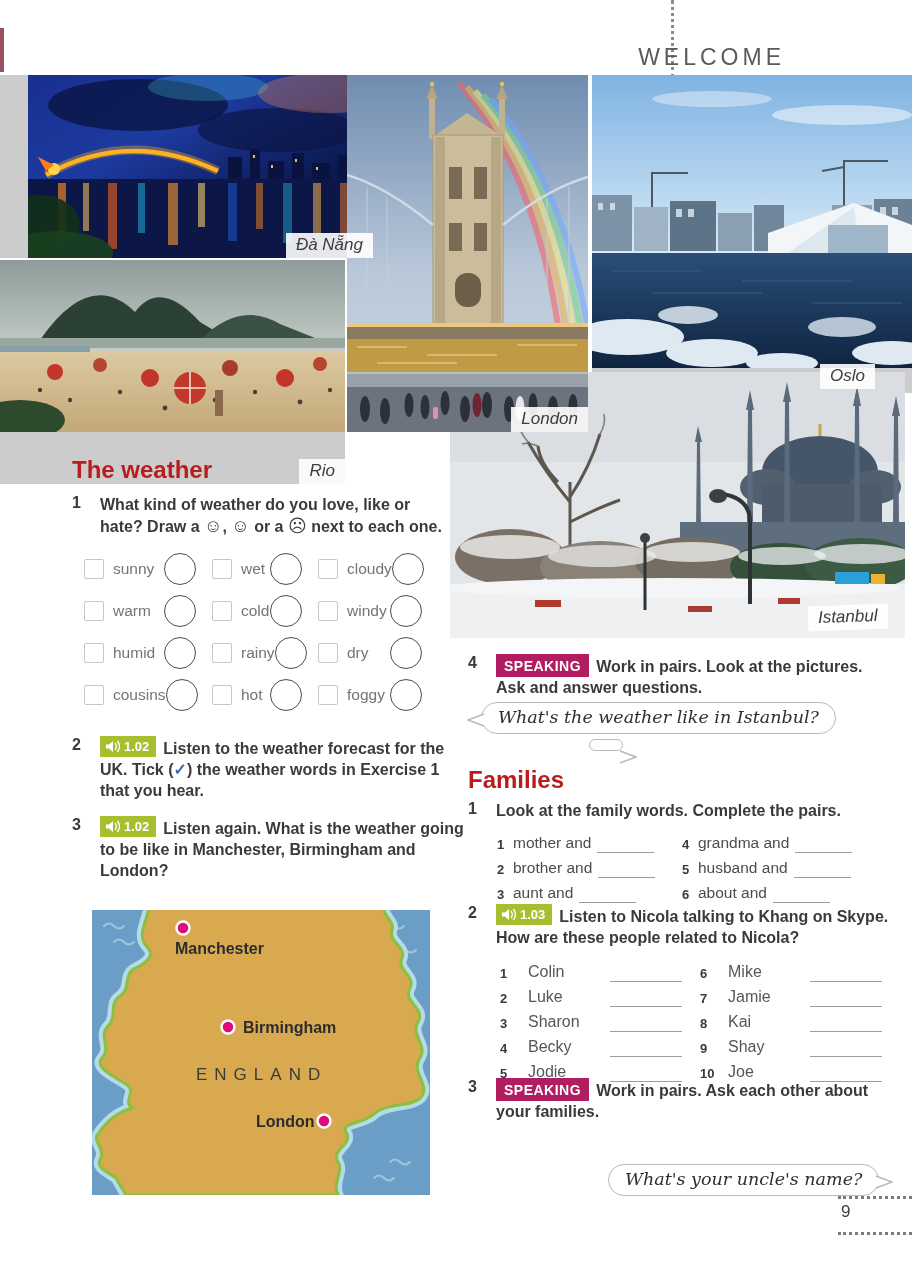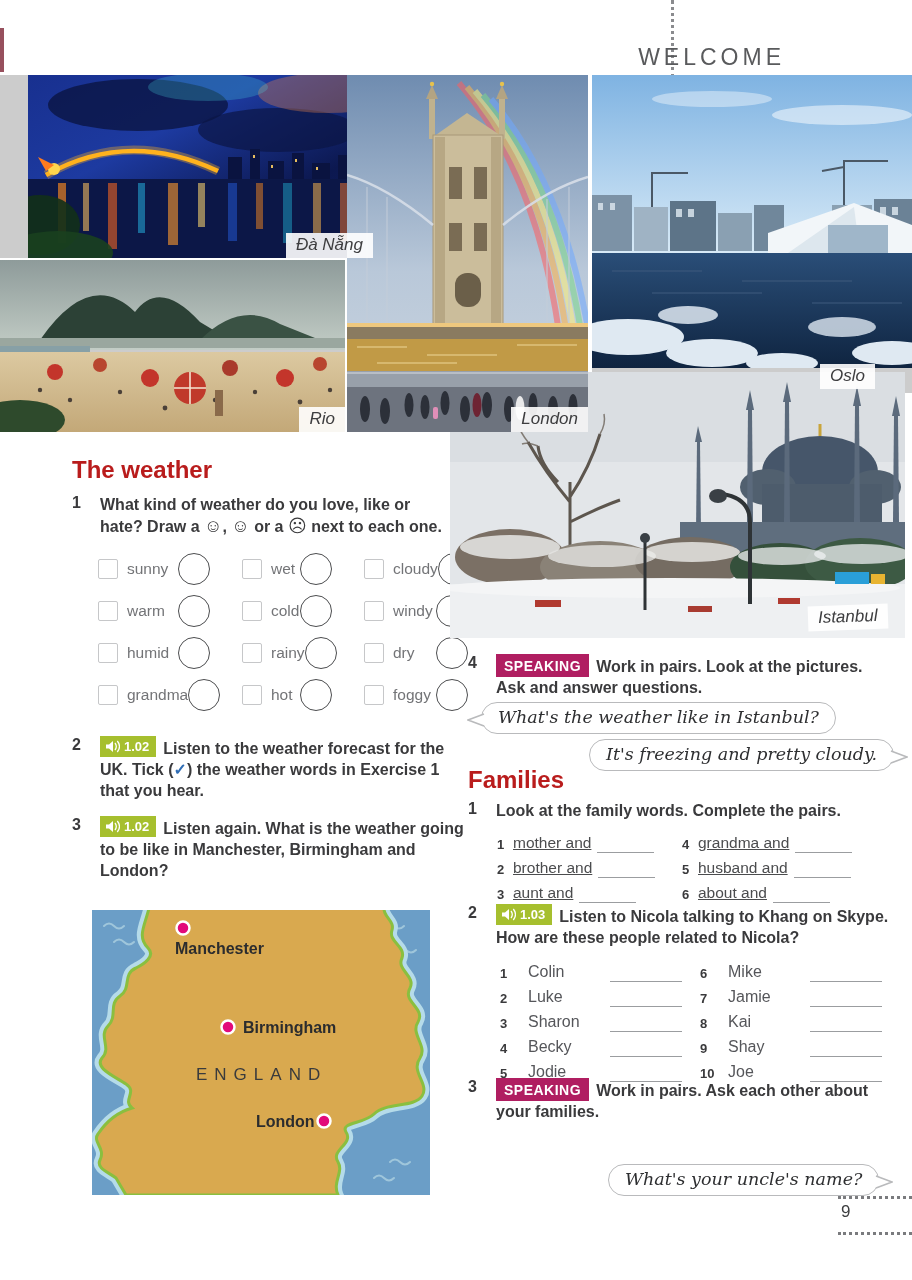--- a/index.html
+++ b/index.html
@@ -8,21 +8,21 @@
   .abs{position:absolute;}
 
   
   .red-tab{left:0;top:28px;width:4px;height:44px;background:#97505d;}
   .welcome{right:127px;top:44px;font-size:23px;letter-spacing:4px;color:#595a5c;font-weight:400;}
   .dot-v{left:671px;top:0;height:78px;width:0;border-left:3px dotted #8a8b8e;}
 
   
   .photo{position:absolute;overflow:hidden;background:#ccc;}
   .ph-danang{left:0;top:75px;width:345px;height:183px;padding-left:28px;}
-  .ph-rio{left:0;top:260px;width:345px;height:172px;}
+  .ph-rio{left:0;top:260px;width:345px;height:224px;}
   .ph-london{left:347px;top:75px;width:241px;height:357px;z-index:3;}
   .ph-oslo{left:592px;top:75px;width:320px;height:318px;}
   .ph-istanbul{left:450px;top:372px;width:455px;height:266px;z-index:2;}
   .photo svg{display:block;}
   .photo-label{position:absolute;background:rgba(255,255,255,.9);color:#3d3d3f;
      font-style:italic;font-size:17px;line-height:1.1;padding:3px 10px;z-index:5;white-space:nowrap;}
   .lbl-danang{right:0;bottom:0;}
   .lbl-rio{right:0;bottom:0;}
   .lbl-london{right:0;bottom:0;}
   .lbl-oslo{right:37px;bottom:4px;}
@@ -35,33 +35,33 @@
   .ex-body{flex:1;font-weight:bold;font-size:16px;line-height:1.32;color:#3a3a3c;}
   .tick{color:#2f6db5;}
   .face{font-size:18px;font-weight:normal;}
 
   .audio-badge{display:inline-flex;align-items:center;gap:4px;background:#a6bf2e;color:#fff;
      font-weight:bold;font-size:13px;padding:2px 7px 2px 5px;vertical-align:1px;margin-right:7px;}
   .speaking-badge{display:inline-block;background:#b01e61;color:#fff;font-weight:bold;
      font-size:14px;letter-spacing:.5px;padding:2.5px 8px;vertical-align:1px;margin-right:7px;}
 
   
-  .wgrid{left:98px;top:548px;display:grid;grid-template-columns:112px 90px 104px;
-     column-gap:32px;grid-auto-rows:42px;align-items:center;}
+  .wgrid{left:84px;top:548px;display:grid;grid-template-columns:112px 90px 104px;
+     column-gap:16px;grid-auto-rows:42px;align-items:center;}
   .cell{display:flex;align-items:center;}
   .cb{width:18px;height:18px;border:1.5px solid #c6c7c9;border-radius:2px;flex:0 0 18px;}
   .word{margin-left:9px;color:#737477;font-size:15.5px;flex:1;}
   .circ{width:30px;height:30px;border:1.6px solid #4c4d4f;border-radius:50%;flex:0 0 30px;}
 
   
   .pair-grid{display:grid;grid-auto-flow:column;grid-template-rows:repeat(3,25px);
      grid-template-columns:185px 200px;margin-top:7px;margin-left:1px;}
   .pair{display:flex;align-items:flex-end;font-weight:normal;}
   .pn{width:16px;font-weight:bold;font-size:13px;color:#3a3a3c;}
-  .pt{font-size:15.5px;color:#4b4c4e;margin-right:6px;text-decoration:underline;}
+  .pt{font-size:15.5px;color:#4b4c4e;margin-right:6px;}
   .blank{display:inline-block;width:57px;border-bottom:1.5px solid #9b9da0;height:14px;}
 
   .people-grid{display:grid;grid-auto-flow:column;grid-template-rows:repeat(5,25px);
      grid-template-columns:200px 200px;margin-top:9px;margin-left:4px;}
   .person{display:flex;align-items:flex-end;font-weight:normal;}
   .prn{width:20px;text-align:left;font-weight:bold;font-size:13px;color:#3a3a3c;}
   .prname{font-size:16px;color:#55565a;width:82px;margin-left:8px;}
   .pblank{display:inline-block;width:72px;border-bottom:1.5px solid #9b9da0;height:14px;}
 
   
@@ -444,21 +444,21 @@
         <span class="word">rainy</span>
         <span class="circ"></span>
       </div>
     <div class="cell">
         <span class="cb"></span>
         <span class="word">dry</span>
         <span class="circ"></span>
       </div>
     <div class="cell">
         <span class="cb"></span>
-        <span class="word">grandma</span>
+        <span class="word">cousins</span>
         <span class="circ"></span>
       </div>
     <div class="cell">
         <span class="cb"></span>
         <span class="word">hot</span>
         <span class="circ"></span>
       </div>
     <div class="cell">
         <span class="cb"></span>
         <span class="word">foggy</span>
@@ -527,21 +527,20 @@
   <div class="bubble" style="left:481px;top:702px;">
     <svg class="tail tail-l" width="18" height="14">
         <path d="M17,1 L1,7 L17,13" fill="#fff" stroke="#b9babc" stroke-width="1.5"></path>
       </svg>
     <span>What's the weather like in Istanbul?</span>
   </div>
   <div class="bubble" style="left:589px;top:739px;">
     <svg class="tail tail-r" width="18" height="14">
         <path d="M1,1 L17,7 L1,13" fill="#fff" stroke="#b9babc" stroke-width="1.5"></path>
       </svg>
-    <span>It's freezing and pretty cloudy.</span>
   </div>
 
   <div class="abs sec-title" style="left:468px;top:766px;">Families</div>
 
   <div class="abs ex" style="left:468px;top:800px;width:425px;">
     <span class="ex-num">1</span>
     <div class="ex-body">
       <span>Look at the family words. Complete the pairs.</span>
       <div class="pair-grid">
         <div class="pair">

